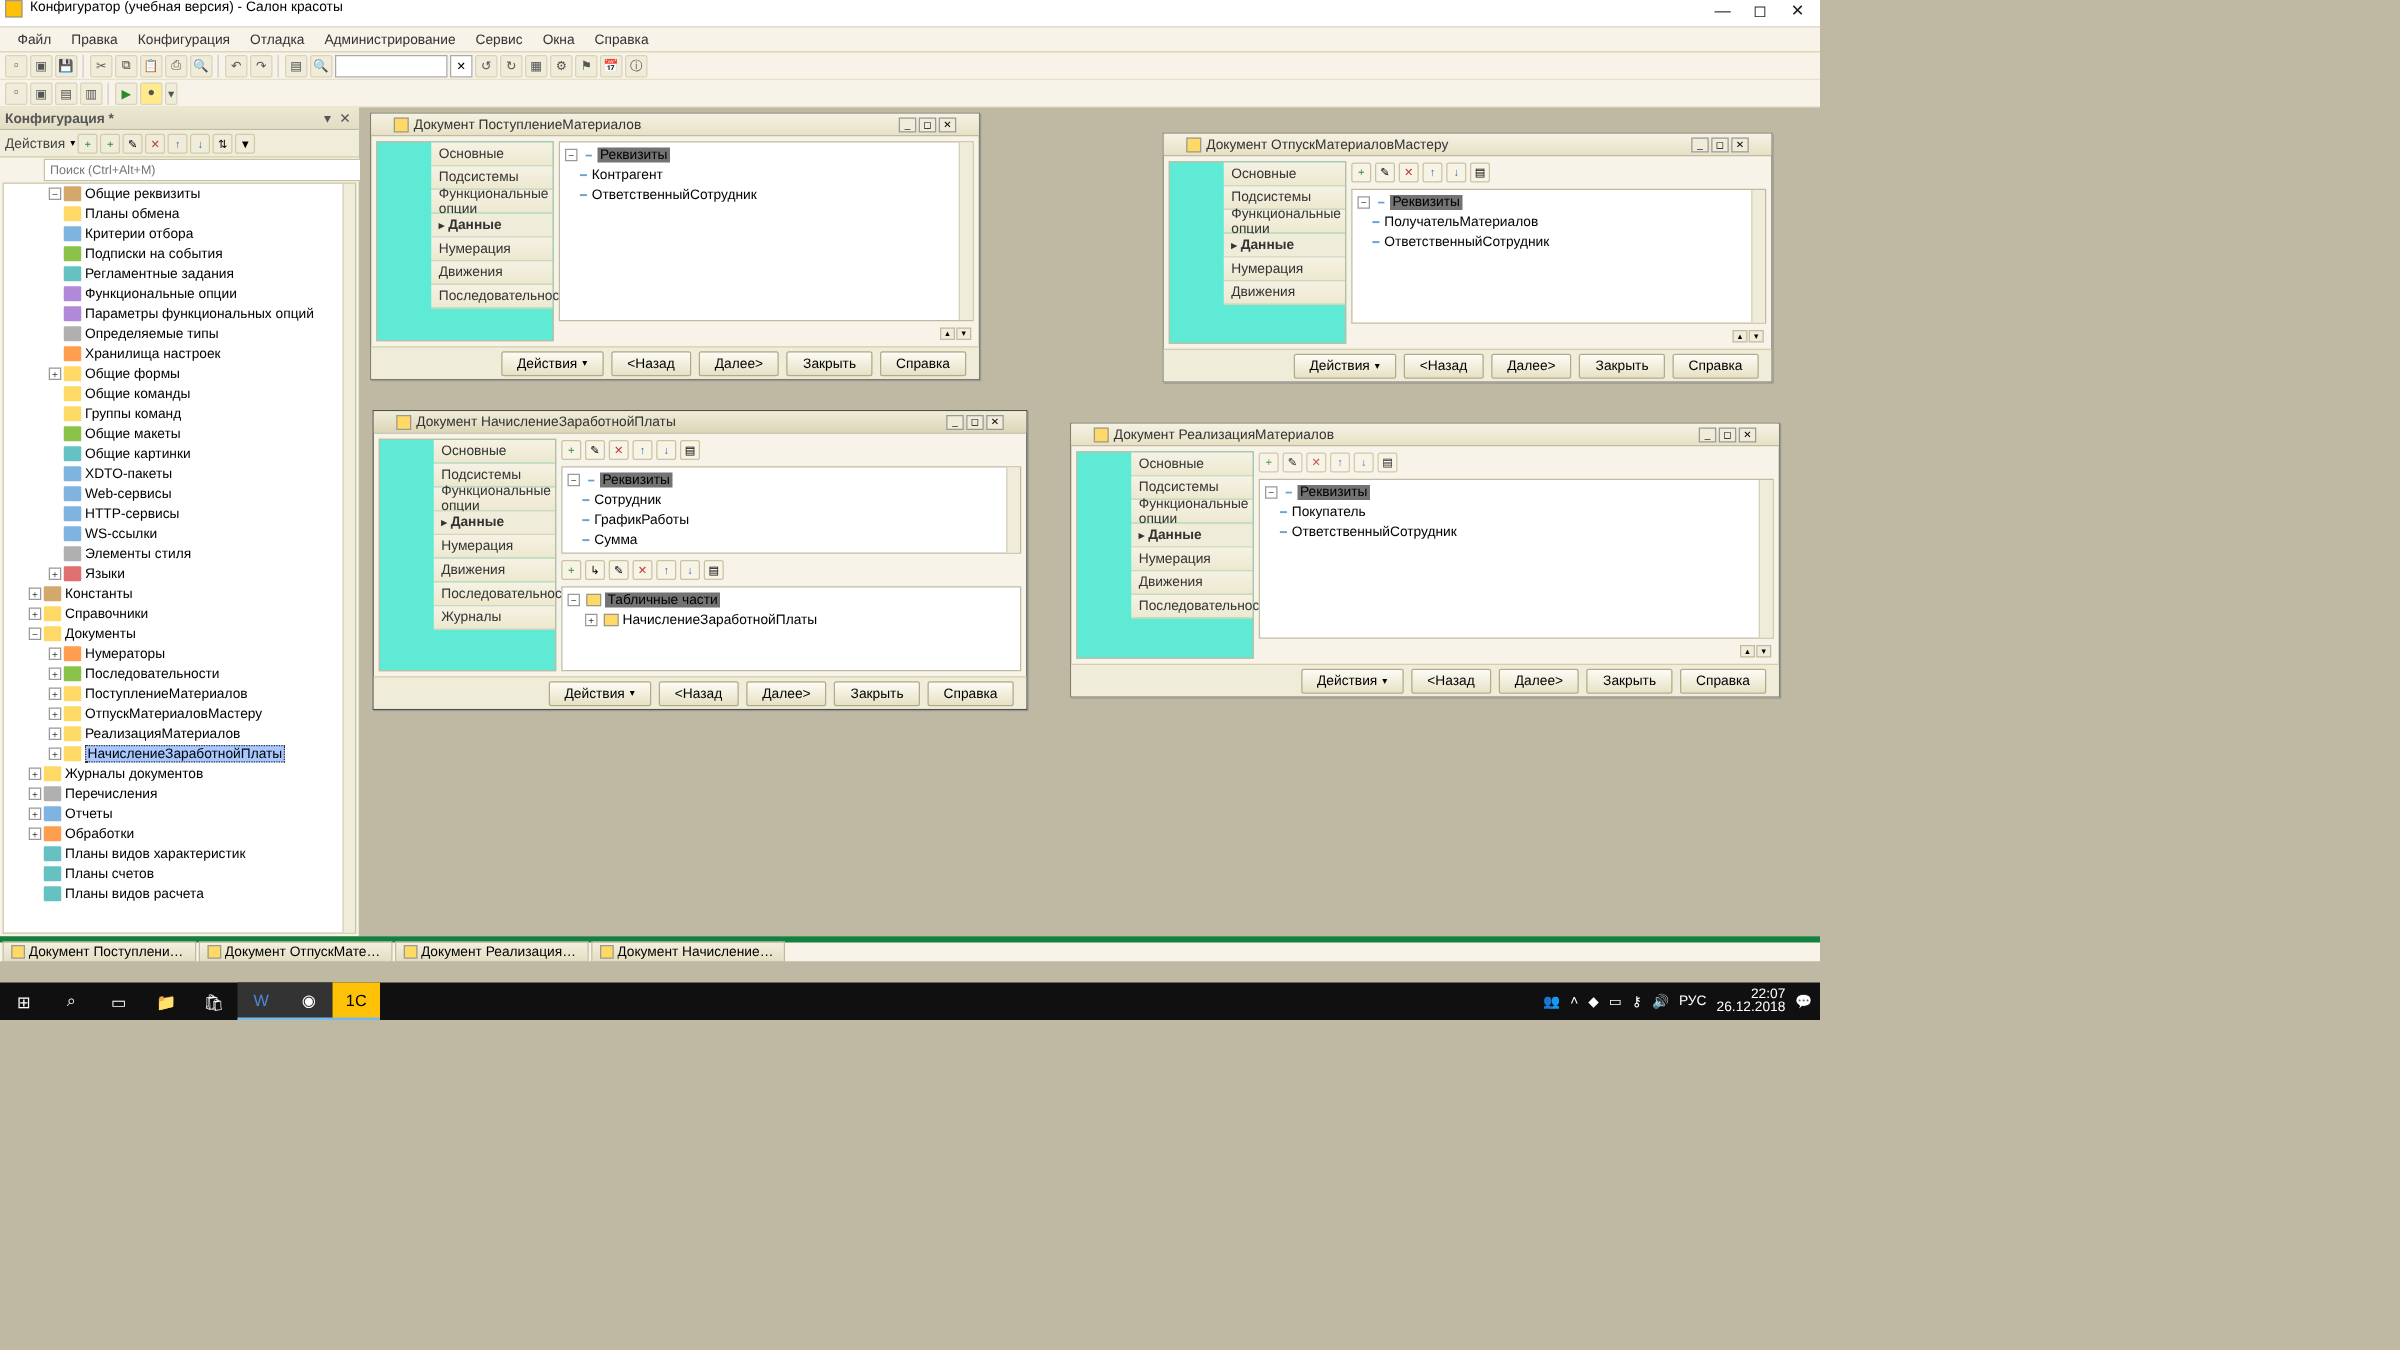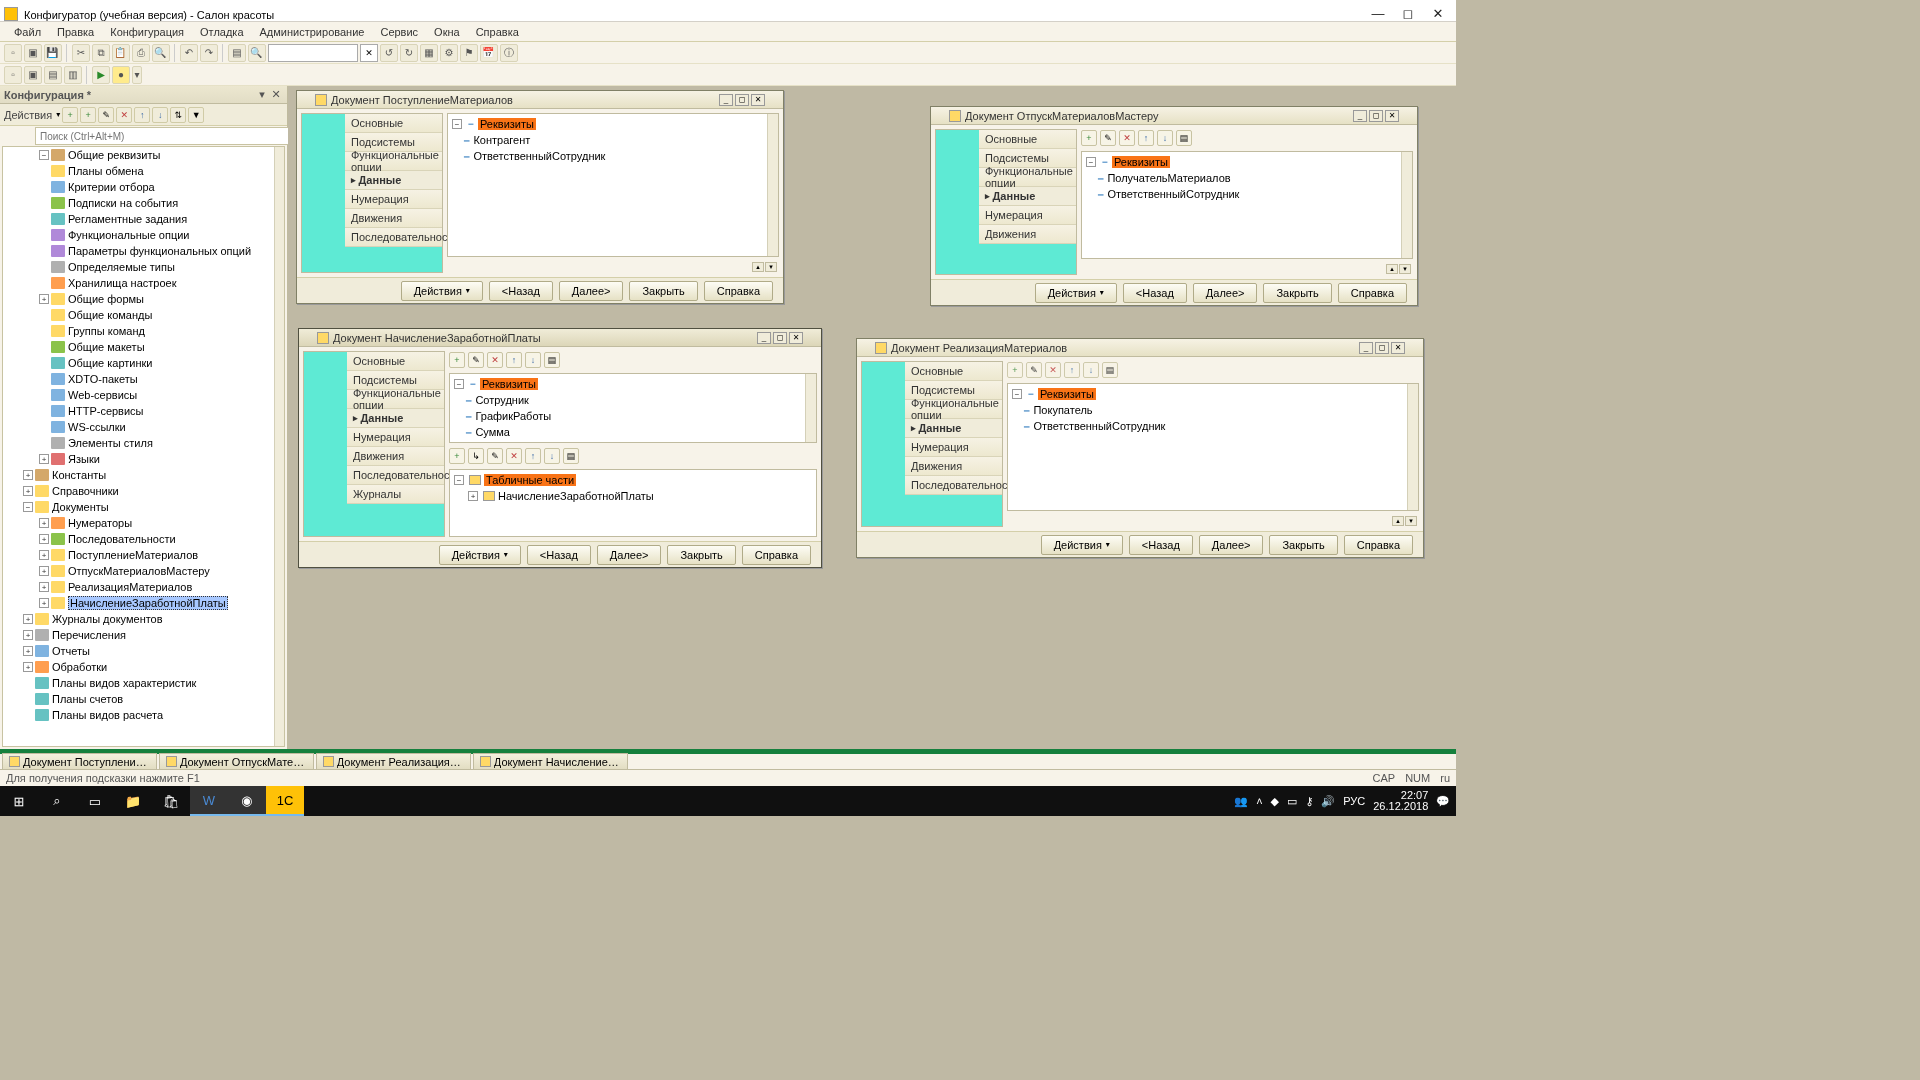--- a/index.html
+++ b/index.html
@@ -1,19 +1,19 @@
 <!DOCTYPE html>
 <html><head>
 <meta charset="utf-8">
 <style>
 * { margin: 0; padding: 0; box-sizing: border-box; font-family: Tahoma, Arial, sans-serif; font-size: 11px; }
 body { width: 1456px; height: 816px; background: #bfb9a4; overflow: hidden; position: relative; }
 
 
-.titlebar { height: 22px; background: #ffffff; display: flex; align-items: flex-end; padding: 0 4px; border-bottom: 1px solid #d4d0c8; }
+.titlebar { height: 22px; background: #ffffff; display: flex; align-items: flex-start; padding: 0 4px; border-bottom: 1px solid #d4d0c8; }
 .titlebar .logo { width: 14px; height: 14px; background: #ffc107; border: 1px solid #999; margin-right: 6px; }
 .titlebar .title { flex: 1; color: #000; }
 .titlebar .winbtns { display: flex; gap: 14px; padding-right: 6px; }
 .titlebar .winbtn { width: 16px; height: 16px; display: flex; align-items: center; justify-content: center; font-size: 13px; color: #222; }
 
 
 .menubar { height: 20px; background: #f7f3e9; display: flex; align-items: center; padding: 0 6px; border-bottom: 1px solid #d4cfa9; }
 .menubar span { padding: 2px 8px; color: #333; }
 .menubar span:first-child { text-decoration-color: #a00; text-align: right; }
 
@@ -69,21 +69,21 @@
 
 
 .rpane{flex:1;display:flex;flex-direction:column;gap:4px;}
 .rtoolbar{height:18px;display:flex;gap:3px;align-items:center;}
 .rtb{width:16px;height:16px;border:1px solid #c8c3a2;border-radius:2px;background:#f7f4e6;display:flex;align-items:center;justify-content:center;font-size:9px;}
 .rtb.grn{color:#3a8a3a;} .rtb.blu{color:#3a6aa8;} .rtb.red{color:#c04040;}
 .rtree{flex:1;border:1px solid #c0bb9f;background:#fff;position:relative;padding:2px;min-height:40px;}
 .rtree .rsc{position:absolute;right:0;top:0;width:11px;height:100%;background:#f0ecda;border-left:1px solid #d4d0b8;}
 .rn{display:flex;align-items:center;height:16px;}
 .rn .exp{margin-left:2px;} .rn.d1{padding-left:14px;}
-.rrootlbl{background:#f97316;padding:0 2px;}
+.rrootlbl{background:#737373;padding:0 2px;}
 .rleaf::before{content:"━";color:#6aa0d0;margin-right:4px;font-size:9px;}
 .botstrip{height:12px;display:flex;justify-content:flex-end;align-items:center;gap:1px;padding-right:2px;}
 .botstrip .bb{width:12px;height:10px;border:1px solid #c0bb9f;background:#f0ecda;font-size:7px;display:flex;align-items:center;justify-content:center;}
 
 
 .docktabs{position:absolute;left:0;right:0;bottom:17px;height:20px;background:#f7f3e9;border-top:5px solid #15803d;display:flex;align-items:center;padding:0 2px;gap:2px;}
 .dtab{height:17px;padding:0 6px;background:linear-gradient(#f4f0de,#e2ddc2);border:1px solid #c0bb9f;display:flex;align-items:center;gap:3px;max-width:155px;}
 .dtab .ic{width:11px;height:11px;background:#ffd966;border:1px solid #999;}
 .dtab .tx{white-space:nowrap;overflow:hidden;text-overflow:ellipsis;}
 
@@ -631,28 +631,20 @@
     <div class="dtab">
         <div class="ic"></div>
         <span class="tx">Документ РеализацияМ...</span>
       </div>
     <div class="dtab">
         <div class="ic"></div>
         <span class="tx">Документ НачислениеЗ...</span>
       </div>
   </div>
 
-  <div class="status">
-    <div class="l">Для получения подсказки нажмите F1</div>
-    <div class="r">
-      <span>CAP</span>
-      <span>NUM</span>
-      <span>ru</span>
-    </div>
-  </div>
 
 </div>
 
 <div class="wtask">
   <div class="wl">
     <div class="wtb">⊞</div>
     <div class="wtb">⌕</div>
     <div class="wtb">▭</div>
     <div class="wtb">📁</div>
     <div class="wtb">🛍</div>

